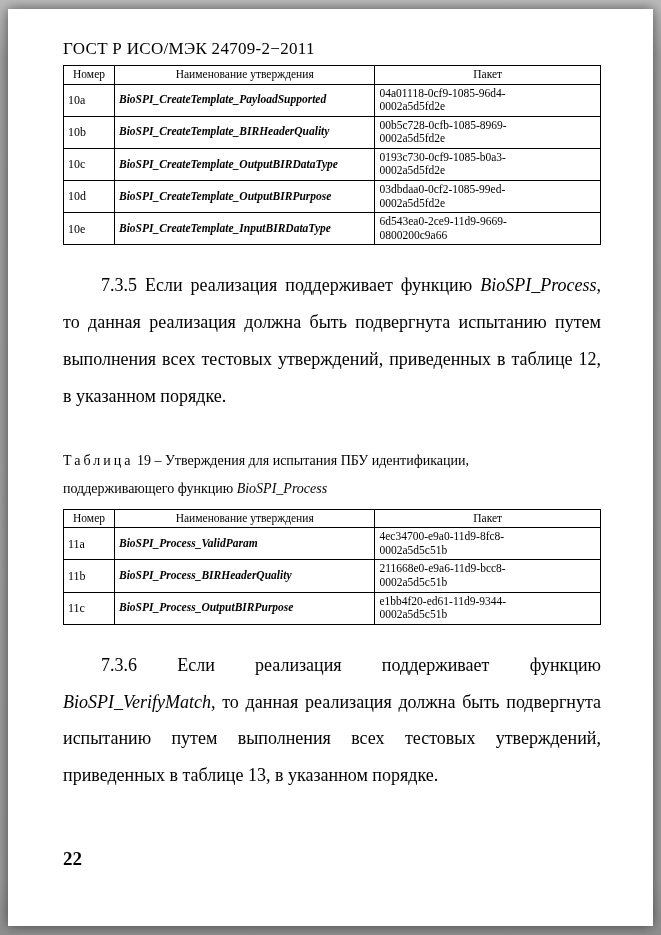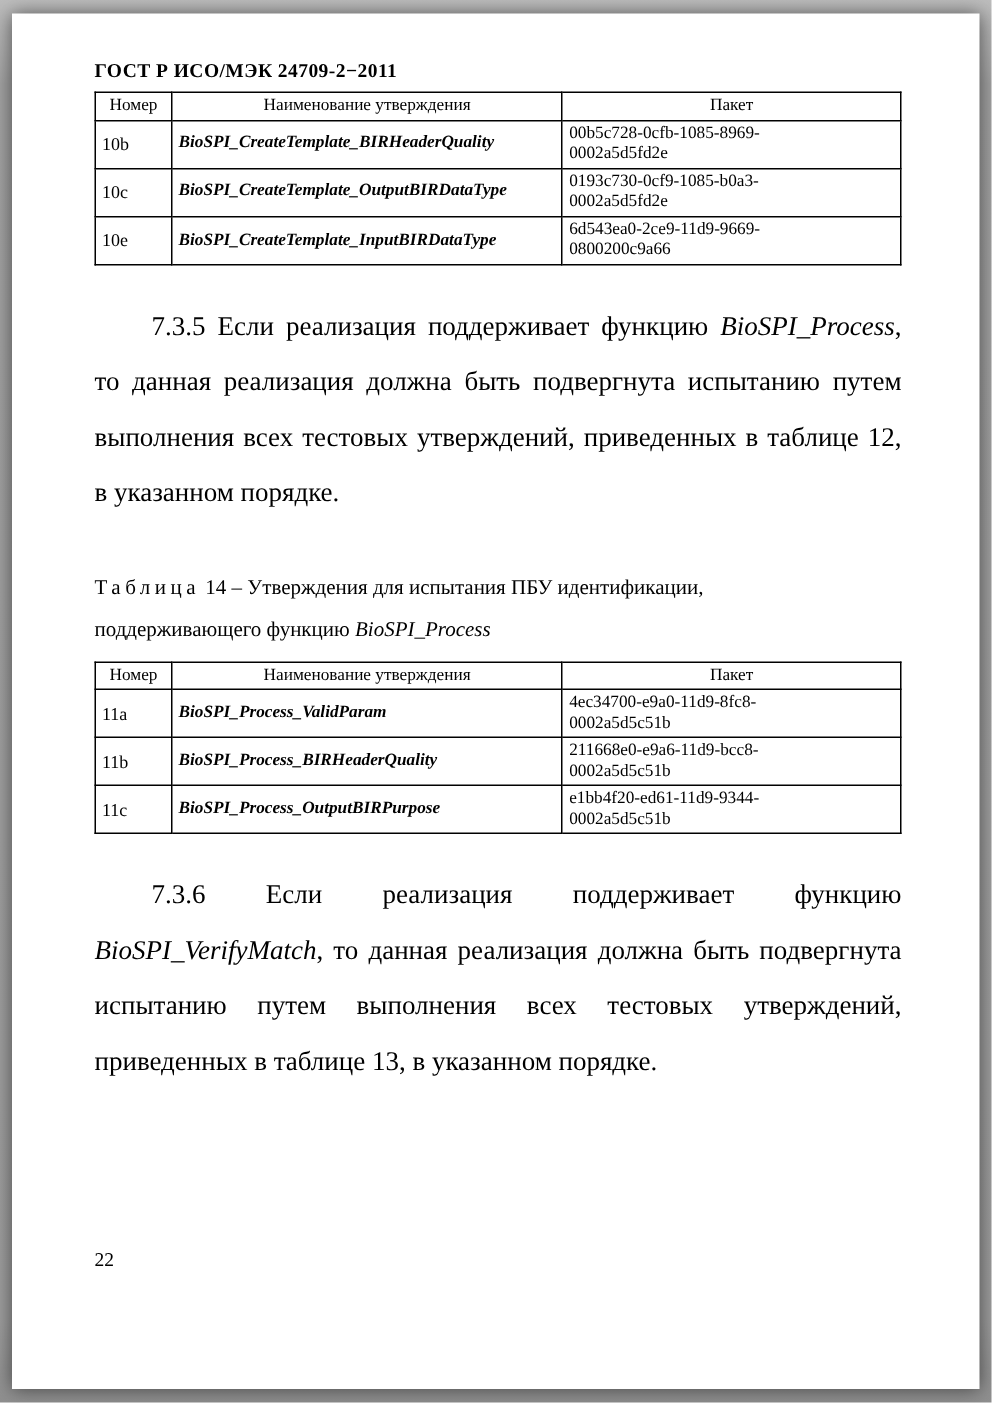--- a/index.html
+++ b/index.html
@@ -13,22 +13,22 @@
   .page {
     position: relative;
     width: 645px;
     height: 917px;
     margin: 9px auto;
     background: #ffffff;
     box-shadow: 0 0 12px rgba(0,0,0,0.55);
     padding: 30px 52px 0 55px;
   }
   .doc-header {
-    font-weight: bold;
-    font-size: 13px;
+    font-weight: normal;
+    font-size: 17px;
     letter-spacing: 0.3px;
   }
   .caption {
     margin-top: 16px;
     font-size: 14px;
     line-height: 2.0;
   }
   .caption .spread { letter-spacing: 3px; }
   .caption i { font-style: italic; }
   table {
@@ -56,22 +56,23 @@
     font-size: 18px;
     line-height: 2.05;
     text-align: justify;
     text-indent: 38px;
   }
   .para i { font-style: italic; }
   .caption.second { margin-top: 32px; }
   .page-number {
     position: absolute;
     left: 55px;
-    bottom: 78px;
-    font-size: 13px;
+    bottom: 56px;
+    font-size: 19px;
+    font-weight: bold;
   }
 </style>
 </head>
 <body>
 
 <div class="page">
 
   <div class="doc-header">ГОСТ Р ИСО/МЭК 24709-2−2011</div>
 
 
@@ -83,44 +84,54 @@
       </colgroup>
     <thead>
       <tr>
         <th>Номер</th>
         <th>Наименование утверждения</th>
         <th>Пакет</th>
       </tr>
     </thead>
     <tbody>
         <tr>
+          <td class="c-num">10a</td>
+          <td class="c-name">BioSPI_CreateTemplate_PayloadSupported</td>
+          <td class="c-pkt">04a01118-0cf9-1085-96d4-<br>0002a5d5fd2e</td>
+        </tr>
+        <tr>
           <td class="c-num">10b</td>
           <td class="c-name">BioSPI_CreateTemplate_BIRHeaderQuality</td>
           <td class="c-pkt">00b5c728-0cfb-1085-8969-<br>0002a5d5fd2e</td>
         </tr>
         <tr>
           <td class="c-num">10c</td>
           <td class="c-name">BioSPI_CreateTemplate_OutputBIRDataType</td>
           <td class="c-pkt">0193c730-0cf9-1085-b0a3-<br>0002a5d5fd2e</td>
+        </tr>
+        <tr>
+          <td class="c-num">10d</td>
+          <td class="c-name">BioSPI_CreateTemplate_OutputBIRPurpose</td>
+          <td class="c-pkt">03dbdaa0-0cf2-1085-99ed-<br>0002a5d5fd2e</td>
         </tr>
         <tr>
           <td class="c-num">10e</td>
           <td class="c-name">BioSPI_CreateTemplate_InputBIRDataType</td>
           <td class="c-pkt">6d543ea0-2ce9-11d9-9669-<br>0800200c9a66</td>
         </tr>
       </tbody>
   </table>
 
   <div class="para">
     <span>7.3.5 Если реализация поддерживает функцию </span><i>BioSPI_Process</i><span>, то данная реализация должна быть подвергнута испытанию путем выполнения всех тестовых утверждений, приведенных в таблице 12, в указанном порядке.</span>
   </div>
 
   <div class="caption second">
     <span class="spread">Таблица</span>
-    <span>14 – Утверждения для испытания ПБУ идентификации,</span><br>
+    <span>19 – Утверждения для испытания ПБУ идентификации,</span><br>
     <span>поддерживающего функцию</span>
     <i>BioSPI_Process</i>
   </div>
 
   <table>
     <colgroup>
         <col class="c1">
         <col class="c2">
         <col class="c3">
       </colgroup>

